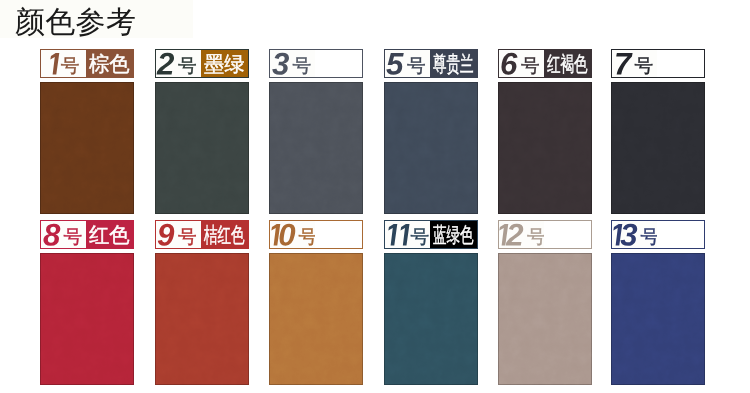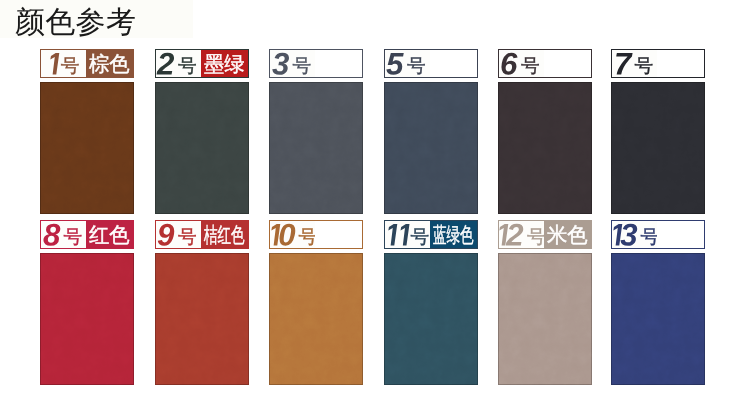--- a/index.html
+++ b/index.html
@@ -114,21 +114,21 @@
                 <span class="d" style="bottom: 3px; left: 1.61324px;">
                   <svg width="17.38" height="21.50" viewBox="0 0 1139 1409" preserveAspectRatio="none">
                     <g transform="translate(0,1409) scale(1,-1)" fill="currentColor">
                       <path d="M-32 0 5 195Q54 280 118 351Q182 422 258 486Q333 551 514 677Q662 781 716 835Q770 889 800 945Q829 1001 829 1063Q829 1206 667 1206Q579 1206 525 1162Q471 1118 444 1022L178 1081Q231 1260 359 1345Q487 1430 687 1430Q897 1430 1008 1342Q1118 1255 1118 1083Q1118 987 1076 900Q1034 813 950 732Q865 650 676 523Q544 433 466 365Q387 297 343 231H997L953 0Z" transform="translate(0.0,0)"></path>
                     </g>
                   </svg>
                 </span>
                 <span class="sfx" style="font-size: 18.6px; left: 22.393px; bottom: 1.698px;">号</span>
               </div>
             </div>
-            <div class="label-name" style="background: #b91c1c;">
+            <div class="label-name" style="background: #a16207;">
               <div class="ntext" style="font-size: 21px; transform: scaleX(0.966667); left: 3.2px; bottom: 3px;">墨绿</div>
             </div>
           </div>
           <div class="swatch" style="background: rgb(59, 68, 66);">
             <div class="tex"></div>
           </div>
         </div>
         <div class="cell" style="left: 269px; top: 49px;">
           <div class="label-box" style="border: 1px solid rgb(78, 84, 97);">
             <div class="label-num" style="color: rgb(78, 84, 97);">
@@ -155,39 +155,45 @@
                 <span class="d" style="bottom: 3px; left: 1.61324px;">
                   <svg width="17.38" height="21.50" viewBox="0 0 1139 1409" preserveAspectRatio="none">
                     <g transform="translate(0,1409) scale(1,-1)" fill="currentColor">
                       <path d="M316 1409H1163L1120 1178H526L439 844Q457 860 482 876Q506 892 537 905Q568 918 607 926Q646 934 694 934Q861 934 962 821Q1064 708 1064 518Q1064 357 994 234Q923 112 791 46Q659 -20 486 -20Q287 -20 168 68Q48 157 20 329L303 374Q321 281 368 244Q416 206 510 206Q635 206 706 282Q778 359 778 486Q778 591 728 649Q679 707 589 707Q466 707 387 616H113Z" transform="translate(0.0,0)"></path>
                     </g>
                   </svg>
                 </span>
                 <span class="sfx" style="font-size: 18.6px; left: 22.393px; bottom: 1.698px;">号</span>
               </div>
             </div>
+            <div class="label-name" style="background: rgb(60, 67, 83);">
+              <div class="ntext" style="font-size: 21px; transform: scaleX(0.644444); left: 3.2px; bottom: 3px;">尊贵兰</div>
+            </div>
           </div>
           <div class="swatch" style="background: rgb(63, 74, 89);">
             <div class="tex"></div>
           </div>
         </div>
         <div class="cell" style="left: 497.5px; top: 49px;">
           <div class="label-box" style="border: 1px solid rgb(58, 49, 53);">
             <div class="label-num" style="color: rgb(58, 49, 53);">
               <div class="grp">
                 <span class="d" style="bottom: 3px; left: 1.61324px;">
                   <svg width="17.38" height="21.50" viewBox="0 0 1139 1409" preserveAspectRatio="none">
                     <g transform="translate(0,1409) scale(1,-1)" fill="currentColor">
                       <path d="M533 -20Q323 -20 209 113Q95 246 95 487Q95 756 178 974Q262 1191 412 1310Q561 1430 745 1430Q925 1430 1028 1346Q1132 1263 1150 1106L884 1065Q870 1138 833 1173Q796 1208 730 1208Q615 1208 530 1093Q445 978 406 746Q459 818 540 862Q622 907 725 907Q889 907 984 807Q1078 707 1078 533Q1078 382 1008 254Q938 126 814 53Q689 -20 533 -20ZM369 429Q369 324 418 262Q467 200 558 200Q665 200 728 282Q792 363 792 499Q792 596 744 648Q697 700 614 700Q547 700 490 666Q433 632 401 570Q369 508 369 429Z" transform="translate(0.0,0)"></path>
                     </g>
                   </svg>
                 </span>
                 <span class="sfx" style="font-size: 18.6px; left: 22.393px; bottom: 1.698px;">号</span>
               </div>
             </div>
+            <div class="label-name" style="background: rgb(58, 49, 53);">
+              <div class="ntext" style="font-size: 21px; transform: scaleX(0.644444); left: 3.2px; bottom: 3px;">红褐色</div>
+            </div>
           </div>
           <div class="swatch" style="background: rgb(57, 49, 52);">
             <div class="tex"></div>
           </div>
         </div>
         <div class="cell" style="left: 611px; top: 49px;">
           <div class="label-box" style="border: 1px solid rgb(35, 37, 43);">
             <div class="label-num" style="color: rgb(35, 37, 43);">
               <div class="grp">
                 <span class="d" style="bottom: 3px; left: 1.61324px;">
@@ -277,21 +283,21 @@
                   <svg width="24.41" height="21.50" viewBox="0 0 1600 1409" preserveAspectRatio="none">
                     <g transform="translate(0,1409) scale(1,-1)" fill="currentColor">
                       <path d="M500 0H740L936 1409H700L390 1215L349 985L640 1150Z" transform="translate(0.0,0)"></path>
                       <path d="M500 0H740L936 1409H700L390 1215L349 985L640 1150Z" transform="translate(800.0,0)"></path>
                     </g>
                   </svg>
                 </span>
                 <span class="sfx" style="font-size: 18.6px; left: 25.9102px; bottom: 1.698px;">号</span>
               </div>
             </div>
-            <div class="label-name" style="background: #0c4a6e; text-align: right;">
+            <div class="label-name" style="background: #000000; text-align: right;">
               <div class="ntext" style="font-size: 21px; transform: scaleX(0.644444); left: 3.2px; bottom: 3px;">蓝绿色</div>
             </div>
           </div>
           <div class="swatch" style="background: rgb(47, 82, 96);">
             <div class="tex"></div>
           </div>
         </div>
         <div class="cell" style="left: 497.5px; top: 220px;">
           <div class="label-box" style="border: 1px solid rgb(171, 157, 146);">
             <div class="label-num" style="color: rgb(171, 157, 146);">
@@ -300,23 +306,20 @@
                   <svg width="29.59" height="21.50" viewBox="0 0 1939 1409" preserveAspectRatio="none">
                     <g transform="translate(0,1409) scale(1,-1)" fill="currentColor">
                       <path d="M500 0H740L936 1409H700L390 1215L349 985L640 1150Z" transform="translate(0.0,0)"></path>
                       <path d="M-32 0 5 195Q54 280 118 351Q182 422 258 486Q333 551 514 677Q662 781 716 835Q770 889 800 945Q829 1001 829 1063Q829 1206 667 1206Q579 1206 525 1162Q471 1118 444 1022L178 1081Q231 1260 359 1345Q487 1430 687 1430Q897 1430 1008 1342Q1118 1255 1118 1083Q1118 987 1076 900Q1034 813 950 732Q865 650 676 523Q544 433 466 365Q387 297 343 231H997L953 0Z" transform="translate(800.0,0)"></path>
                     </g>
                   </svg>
                 </span>
                 <span class="sfx" style="font-size: 18.6px; left: 28.4965px; bottom: 1.698px;">号</span>
               </div>
             </div>
-            <div class="label-name" style="background: rgb(171, 157, 146);">
-              <div class="ntext" style="font-size: 21px; transform: scaleX(0.966667); left: 3.2px; bottom: 3px;">米色</div>
-            </div>
           </div>
           <div class="swatch" style="background: rgb(171, 151, 142);">
             <div class="tex"></div>
           </div>
         </div>
         <div class="cell" style="left: 611px; top: 220px;">
           <div class="label-box" style="border: 1px solid rgb(47, 60, 112);">
             <div class="label-num" style="color: rgb(47, 60, 112);">
               <div class="grp">
                 <span class="d" style="bottom: 3px; left: -4.49027px;">

